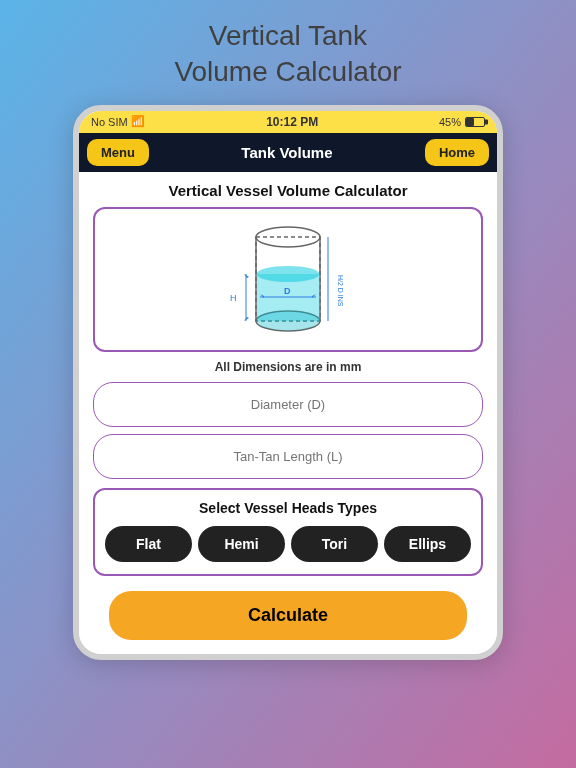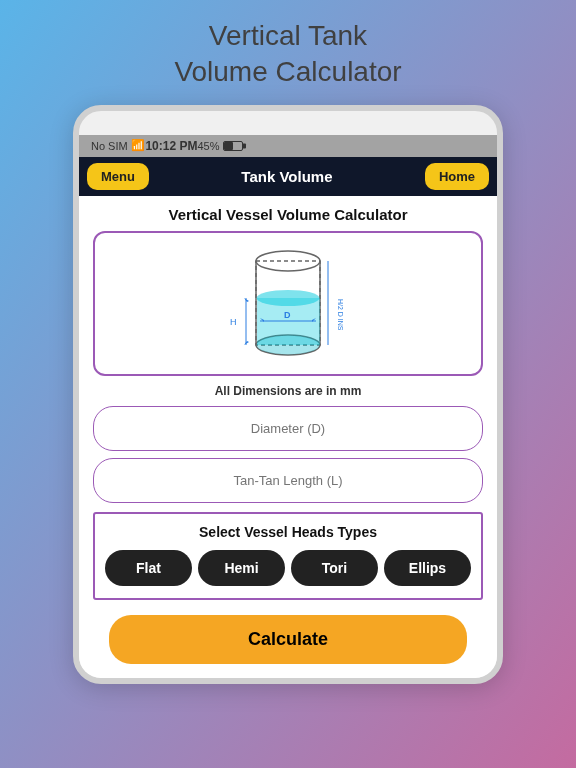--- a/index.html
+++ b/index.html
@@ -30,27 +30,27 @@
       border-radius: 28px;
       border: 6px solid #d0d0d0;
       box-shadow: 0 4px 24px rgba(0,0,0,0.18);
       margin-top: 14px;
       overflow: hidden;
       display: flex;
       flex-direction: column;
     }
 
     .status-bar {
-      background: #a3a3a3;
-      display: flex;
+      background: #fde047;
+      display: flex;
+      justify-content: space-between;
       align-items: center;
       padding: 4px 12px;
       font-size: 11px;
       color: #333;
-      margin-top: 24px;
     }
     .status-bar .left { display: flex; align-items: center; gap: 4px; }
     .status-bar .center { font-weight: 600; font-size: 12px; }
     .status-bar .right { display: flex; align-items: center; gap: 4px; }
     .battery-icon {
       width: 20px; height: 10px;
       border: 1.5px solid #333;
       border-radius: 2px;
       position: relative;
       display: inline-block;
@@ -141,21 +141,21 @@
       color: #aaa;
       margin-bottom: 7px;
       outline: none;
       background: white;
       text-align: center;
     }
 
     .vessel-heads-box {
       width: 100%;
       border: 2px solid #9b59b6;
-      border-radius: 3px;
+      border-radius: 12px;
       background: white;
       padding: 10px 10px 12px;
       margin-top: 2px;
       margin-bottom: 10px;
     }
     .vessel-heads-title {
       font-size: 14px;
       font-weight: bold;
       color: #111;
       text-align: center;

